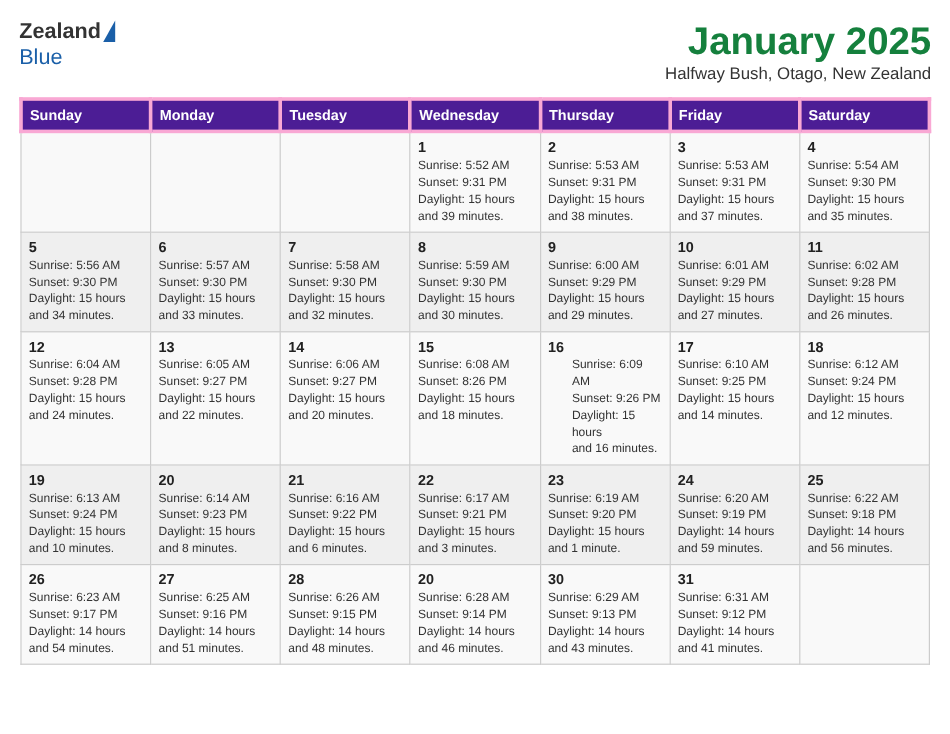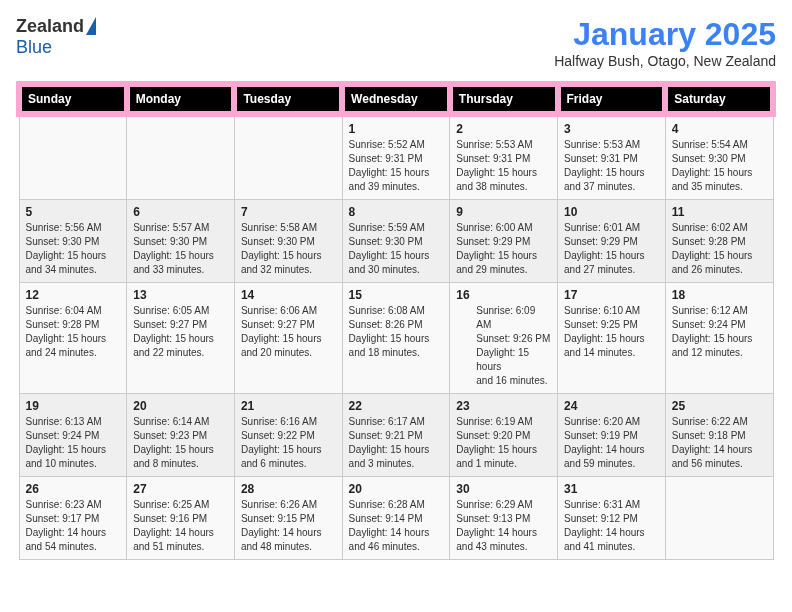--- a/index.html
+++ b/index.html
@@ -42,39 +42,39 @@
       border-bottom: 18px solid #1a5fa8;
       margin-left: 2px;
       margin-bottom: 2px;
     }
     .title-area {
       text-align: right;
     }
     .month-title {
       font-size: 32px;
       font-weight: bold;
-      color: #3b82f6;
+      color: #15803d;
     }
     .location {
       font-size: 14px;
       color: #333;
     }
     .calendar {
       width: 100%;
       border-collapse: collapse;
       font-size: 10.5px;
     }
     .calendar thead tr th {
-      background-color: #000000;
+      background-color: #4c1d95;
       color: #fff;
       padding: 5px 6px;
       text-align: left;
       font-size: 12px;
       font-weight: bold;
-      border: 6px solid #f9a8d4;
+      border: 3px solid #f9a8d4;
     }
     .calendar tbody tr td {
       vertical-align: top;
       padding: 5px 6px;
       border: 1px solid #ccc;
       width: calc(100% / 7);
       min-height: 80px;
       height: 80px;
       background: #fff;
     }

